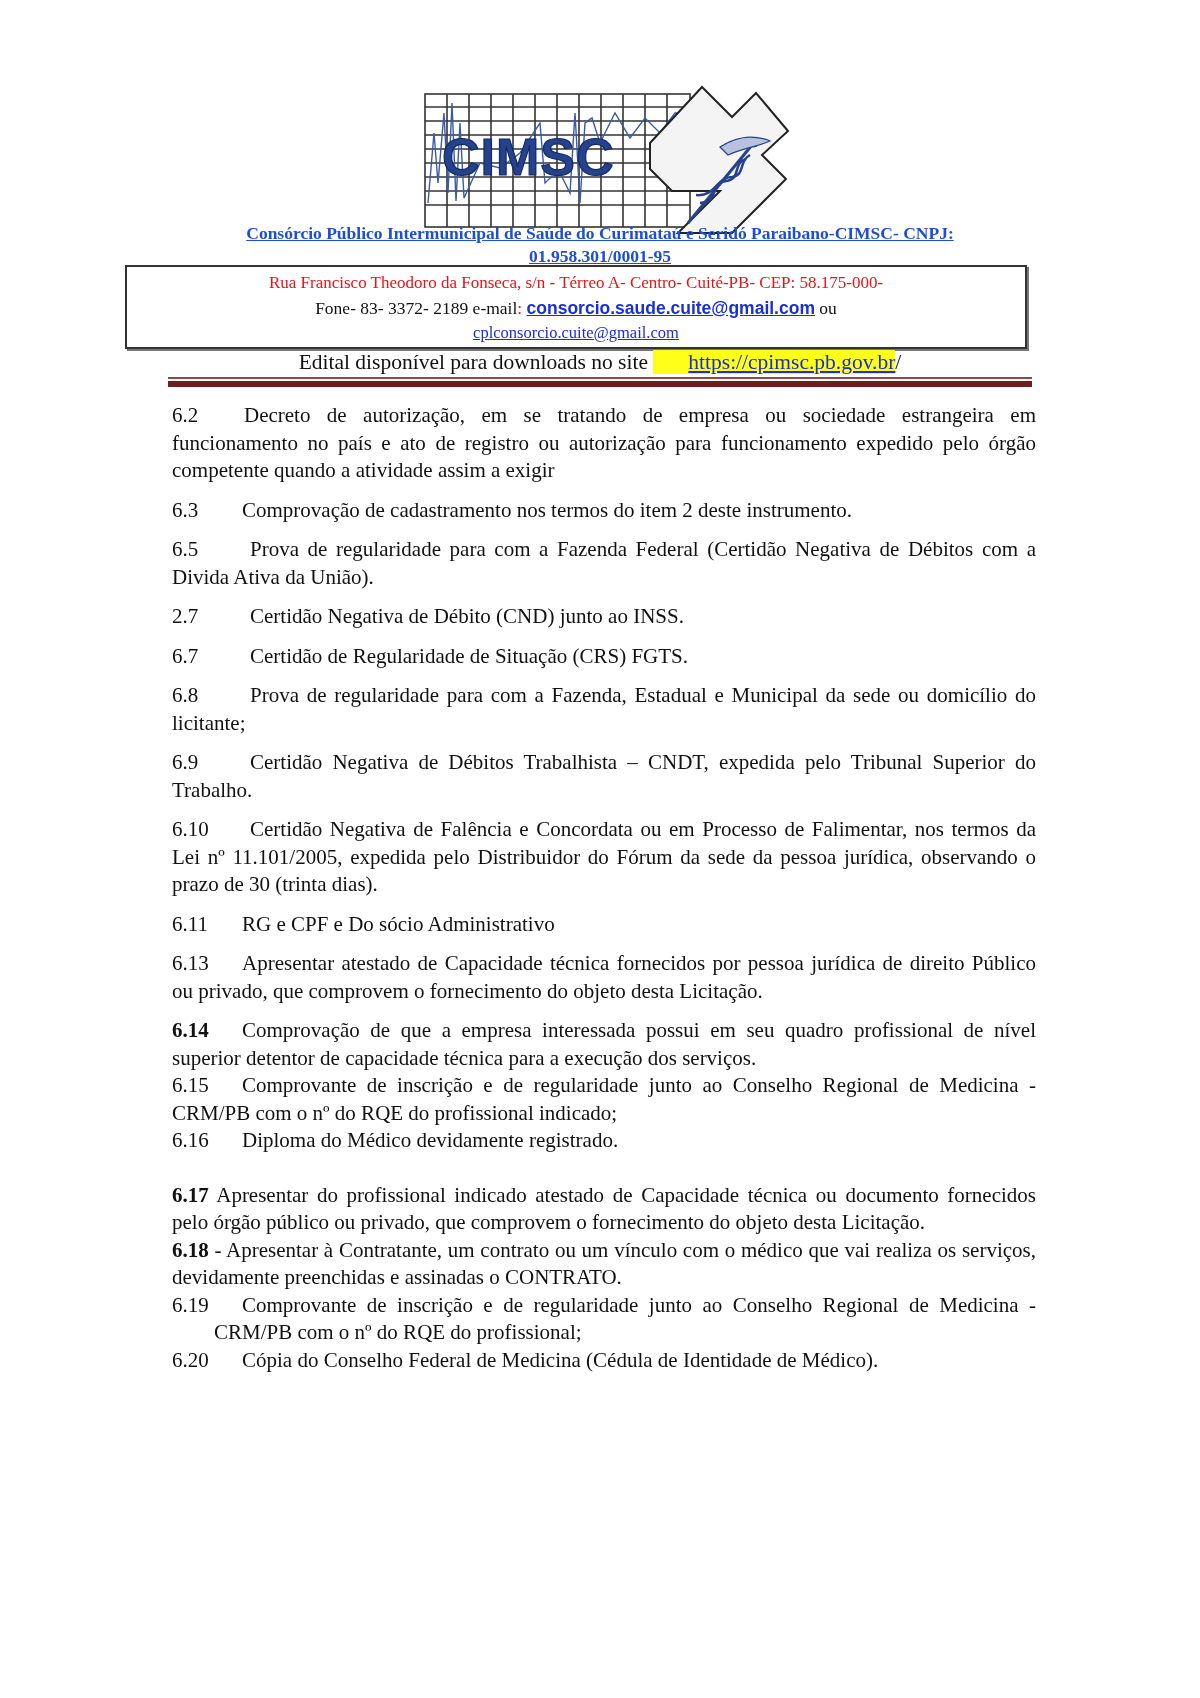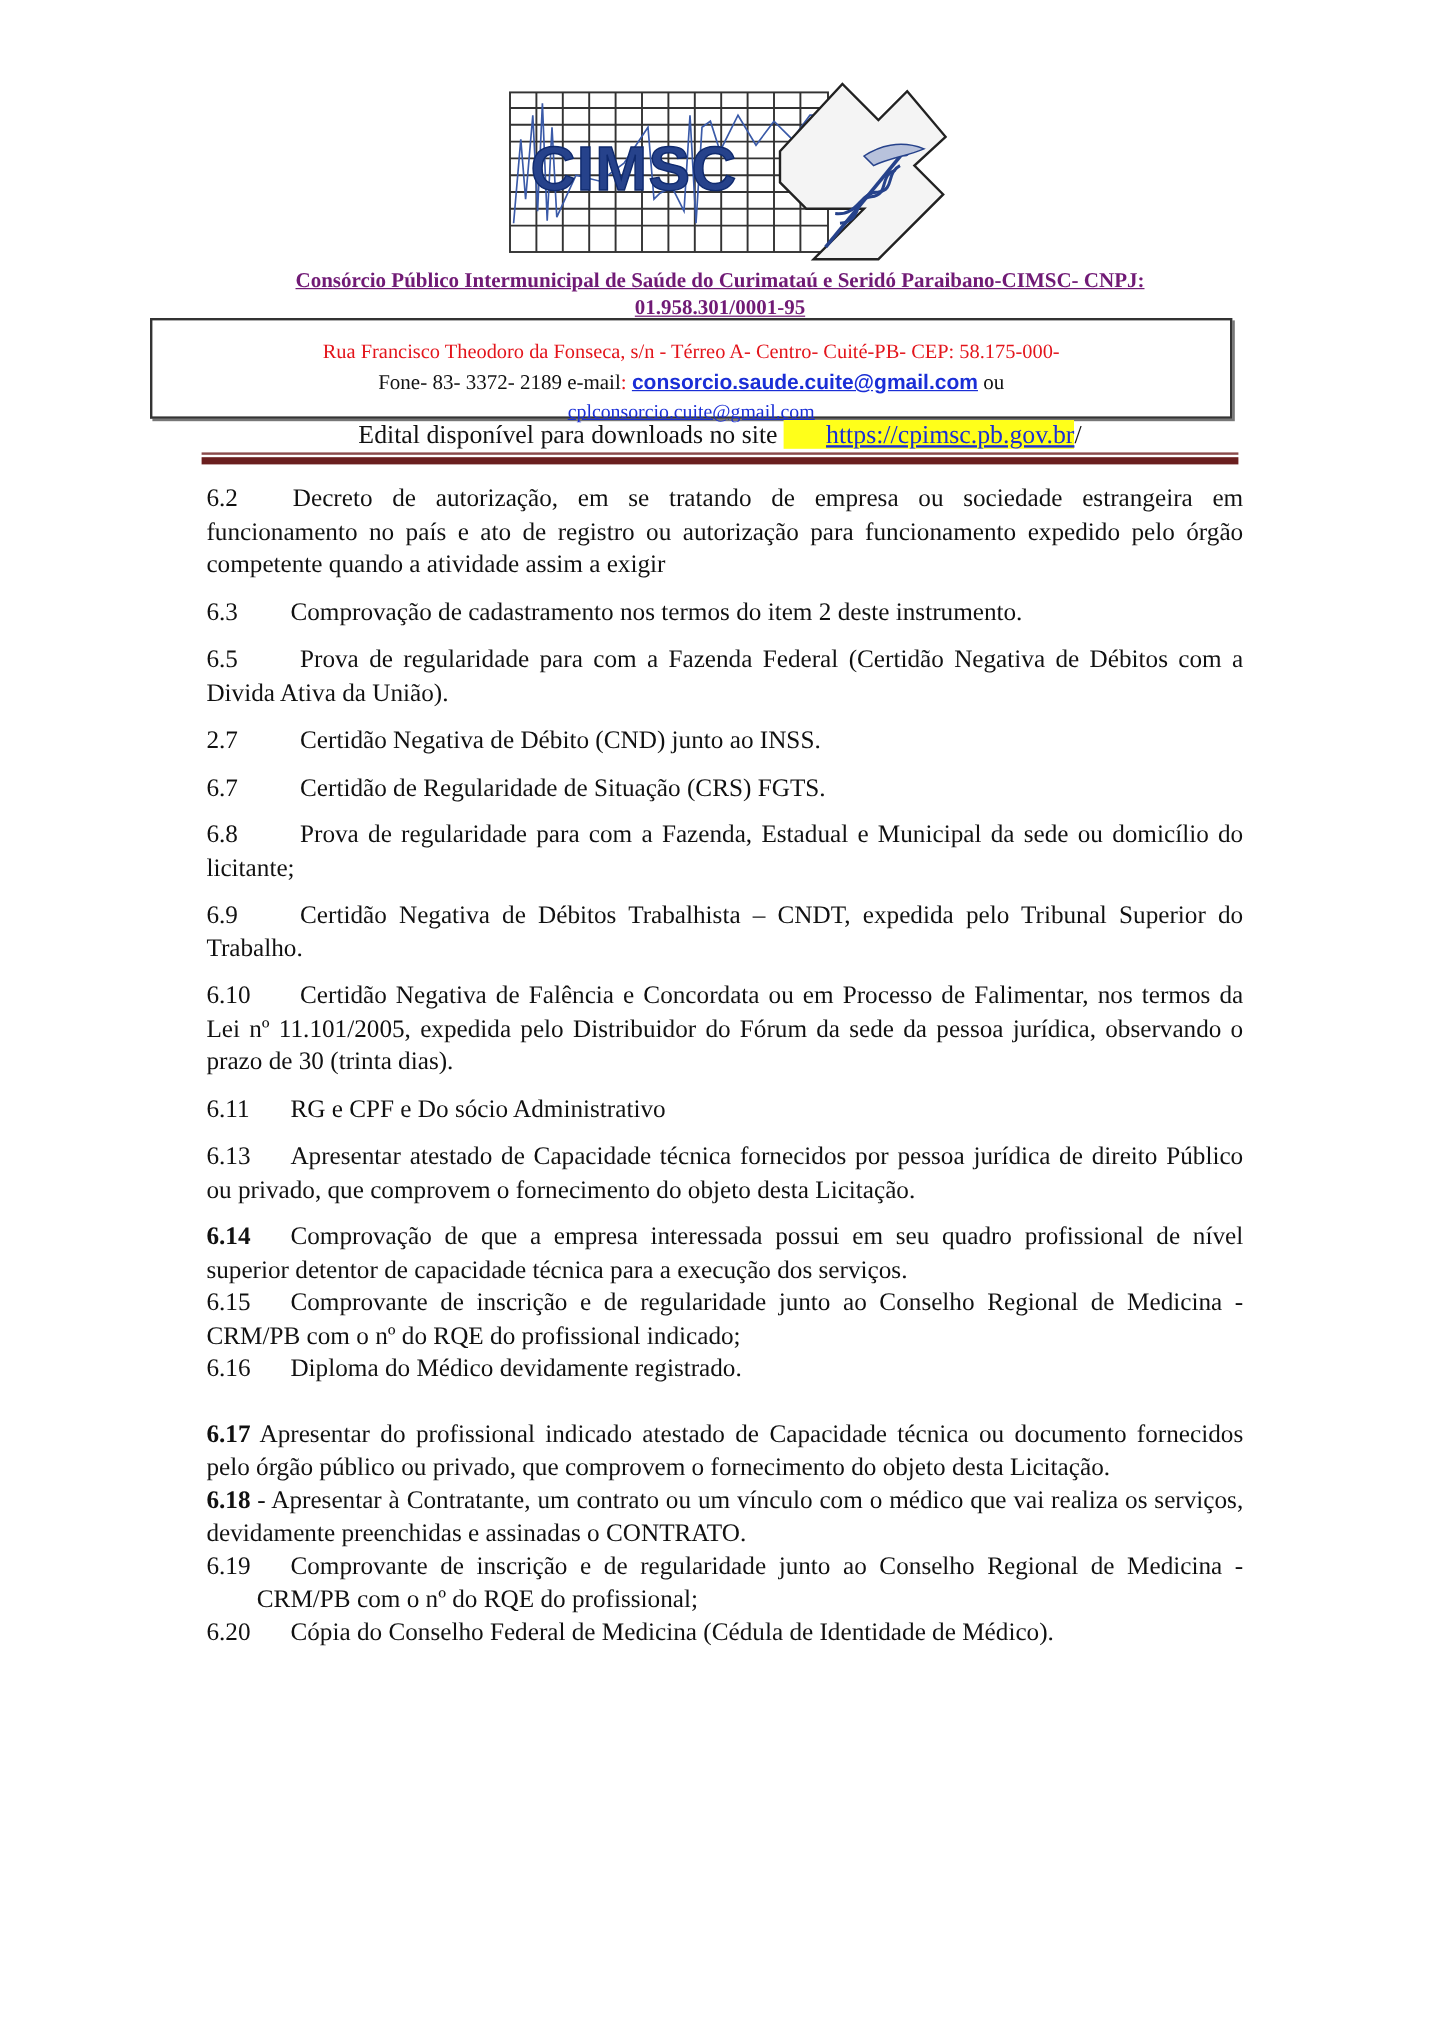--- a/index.html
+++ b/index.html
@@ -1,28 +1,28 @@
 <!DOCTYPE html>
 <html><head>
 <meta charset="utf-8">
 <style>
   html, body { margin: 0; padding: 0; background: #ffffff; }
   body { width: 1200px; height: 1698px; position: relative; overflow: hidden;
          font-family: "Liberation Serif", serif; color: #111; }
 
-  .logo { position: absolute; left: 420px; top: 66px; width: 370px; height: 152px; }
+  .logo { position: absolute; left: 420px; top: 83px; width: 370px; height: 152px; }
 
   .org-title { position: absolute; left: 160px; width: 880px; top: 222px;
                text-align: center; font-weight: bold; font-size: 17.5px; line-height: 23px;
-               text-decoration: underline; color: #701a75; font-family: Liberation Serif, serif; }
+               text-decoration: underline; color: #1d4ed8; font-family: Liberation Serif, serif; }
 
   .contact-box { position: absolute; left: 125px; top: 265px; width: 898px; height: 80px;
                  border: 2px solid #333; box-shadow: 2px 2px 0 #777; background: #fff;
                  text-align: center; }
-  .addr { color: #e3141b; font-size: 17px; line-height: 25px; margin-top: 13px; }
+  .addr { color: #e3141b; font-size: 17px; line-height: 25px; margin-top: 3px; }
   .phone { font-size: 17.5px; line-height: 26px; color: #111; }
   .email1 { font-family: "Liberation Sans", sans-serif; font-weight: bold; color: #1a2ed6;
             text-decoration: underline; font-size: 17.5px; }
   .email2 { color: #1a2ed6; text-decoration: underline; font-size: 16.5px; line-height: 24px; }
   .red { color: #e3141b; }
 
   .edital { position: absolute; left: 150px; width: 900px; top: 349px; text-align: center;
             font-size: 21.5px; line-height: 27px; }
   .edital .site { background: #ffff1a; color: #1a2ed6; text-decoration: underline; padding-left: 35px; }
 

